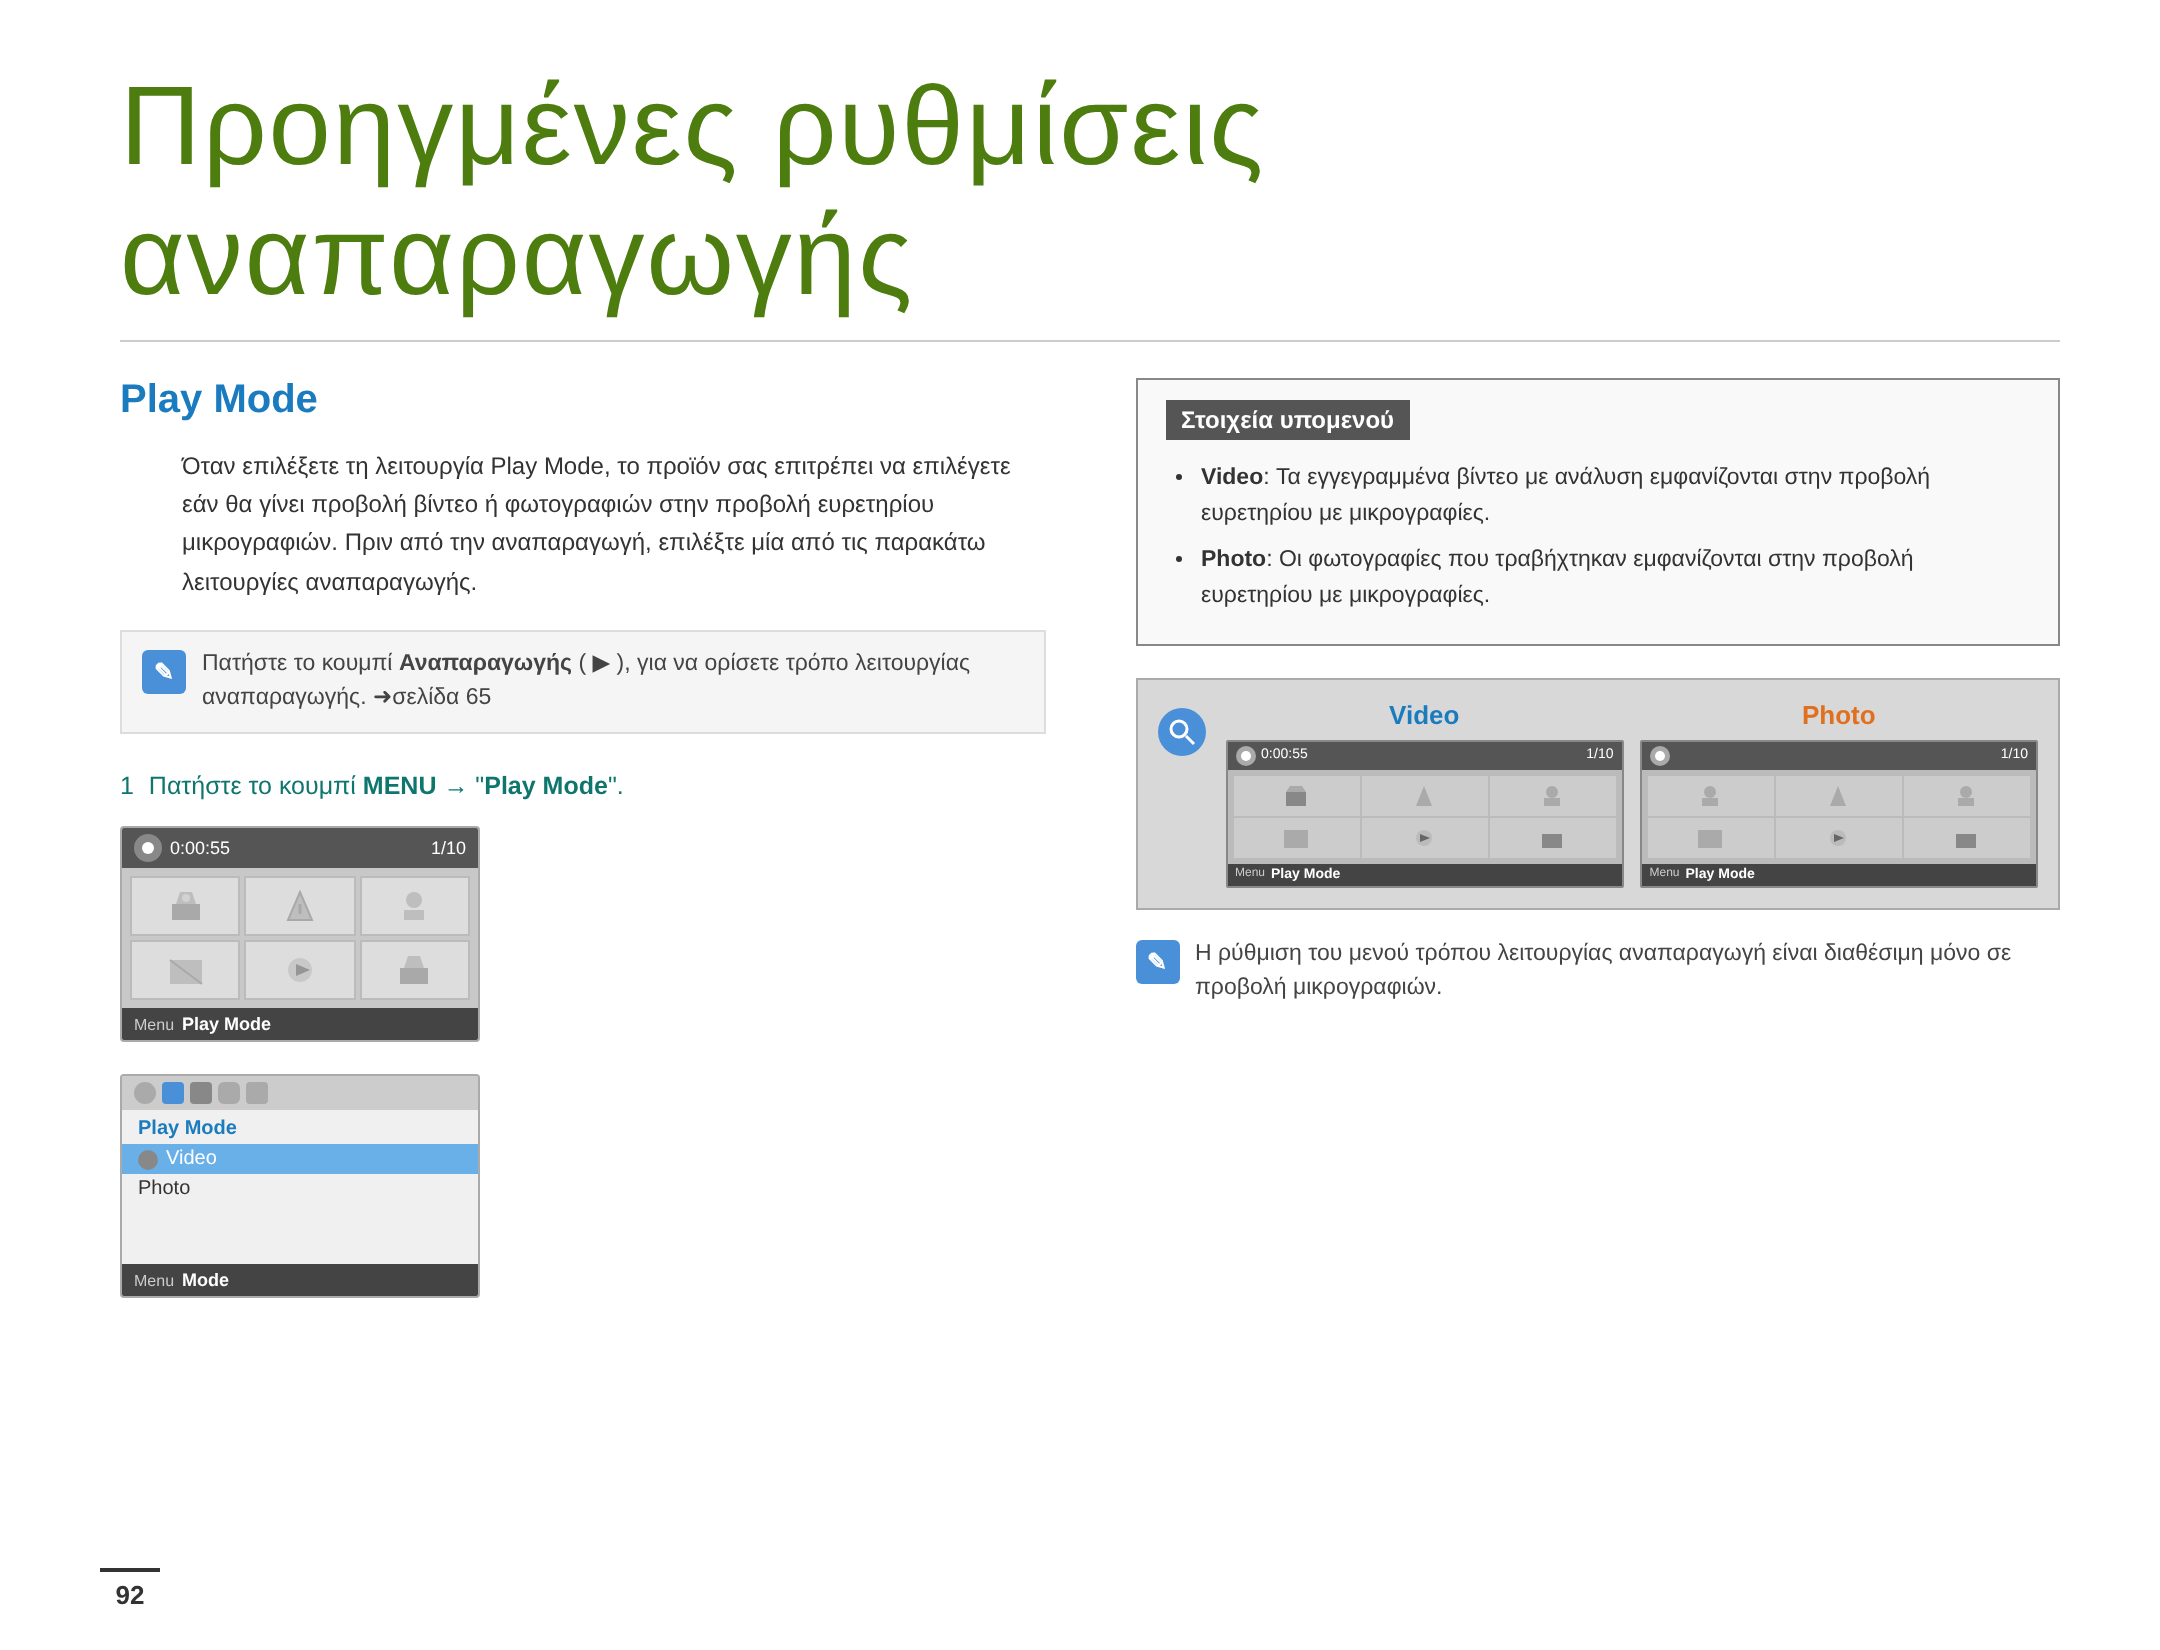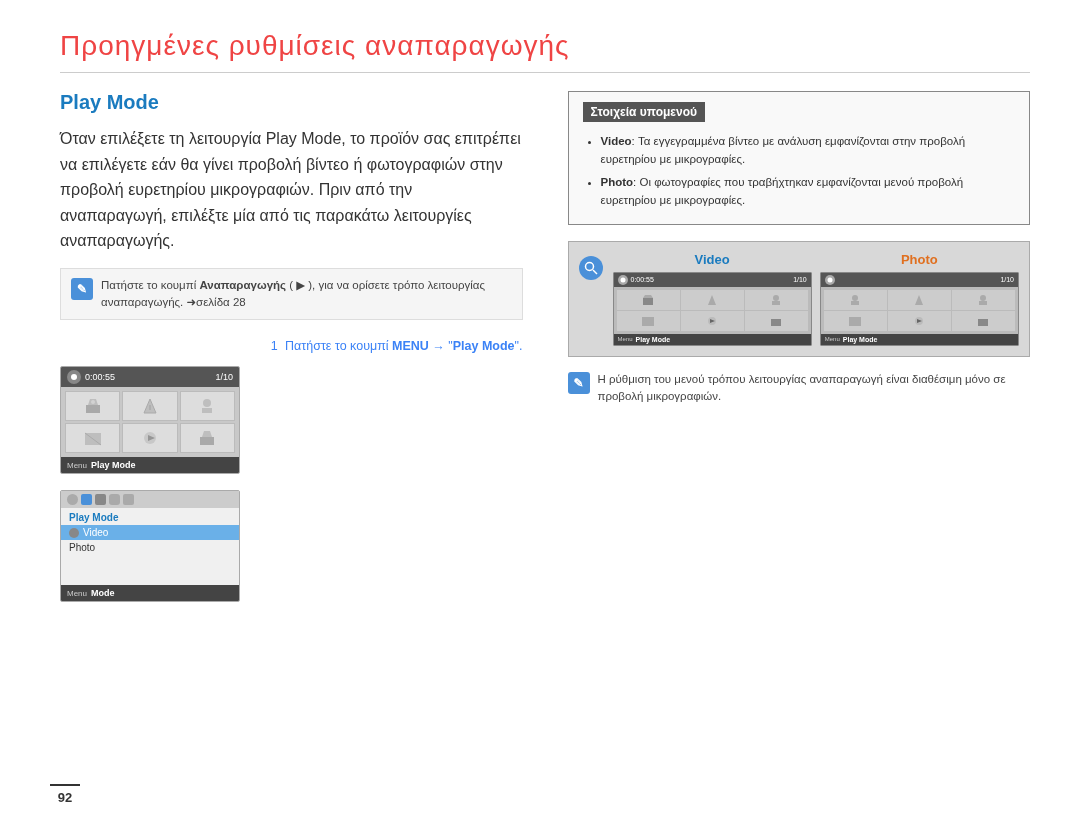--- a/index.html
+++ b/index.html
@@ -13,23 +13,23 @@
     }
 
     .page-container {
       padding: 30px 50px 30px 60px;
       display: flex;
       flex-direction: column;
       height: 100%;
     }
 
     .main-title {
-      font-size: 28px;
+      font-size: 56px;
       font-weight: 300;
-      color: #ef4444;
+      color: #4d7c0f;
       border-bottom: 1px solid #ccc;
       padding-bottom: 10px;
       margin-bottom: 18px;
       letter-spacing: 1px;
     }
 
     .content-area {
       display: flex;
       gap: 12px;
       flex: 1;
@@ -47,24 +47,25 @@
     }
 
     .section-title {
       font-size: 20px;
       color: #1a7bbf;
       font-weight: 600;
       margin-bottom: 12px;
     }
 
     .intro-text {
-      font-size: 16px;
+      font-size: 12px;
       color: #333;
       line-height: 1.6;
       margin-bottom: 14px;
+      margin-left: 31px;
     }
 
     .note-box {
       display: flex;
       align-items: flex-start;
       gap: 8px;
       background: #f5f5f5;
       border: 1px solid #ddd;
       padding: 8px 10px;
       margin-bottom: 16px;
@@ -93,24 +94,23 @@
       color: #444;
       line-height: 1.5;
     }
 
     .note-text b {
       font-weight: bold;
     }
 
     .step-text {
       font-size: 12.5px;
-      color: #3b82f6;
+      color: #0f766e;
       line-height: 1.6;
       margin-bottom: 10px;
-      text-align: right;
     }
 
     .step-num {
       margin-right: 4px;
     }
 
     .camera-screen {
       border: 1px solid #aaa;
       background: #e8e8e8;
       width: 180px;
@@ -454,21 +454,21 @@
     <div class="left-column">
       <div class="section-title">Play Mode</div>
 
       <p class="intro-text">Όταν επιλέξετε τη λειτουργία Play Mode, το προϊόν σας επιτρέπει να επιλέγετε εάν θα γίνει προβολή βίντεο ή φωτογραφιών στην προβολή ευρετηρίου μικρογραφιών. Πριν από την αναπαραγωγή, επιλέξτε μία από τις παρακάτω λειτουργίες αναπαραγωγής.</p>
 
       <div class="note-box">
         <div class="note-icon">
           <span class="note-icon-inner">✎</span>
         </div>
         <div class="note-text">
-          Πατήστε το κουμπί <b>Αναπαραγωγής</b> ( ▶ ), για να ορίσετε τρόπο λειτουργίας αναπαραγωγής. ➜<span>σελίδα 28</span>
+          Πατήστε το κουμπί <b>Αναπαραγωγής</b> ( ▶ ), για να ορίσετε τρόπο λειτουργίας αναπαραγωγής. ➜<span>σελίδα 65</span>
         </div>
       </div>
 
       <div class="step-container">
         <p class="step-text">
           <span class="step-num">1</span>
           Πατήστε το κουμπί <b>MENU</b> → "<b>Play Mode</b>".
         </p>
 
         <div class="camera-screen">
@@ -564,21 +564,21 @@
 
     <div class="right-column">
 
       <div class="submenu-box">
         <div class="submenu-title">Στοιχεία υπομενού</div>
         <ul class="submenu-list">
           <li>
             <b>Video</b>: <span>Τα εγγεγραμμένα βίντεο με ανάλυση εμφανίζονται στην προβολή ευρετηρίου με μικρογραφίες.</span>
           </li>
           <li>
-            <b>Photo</b>: <span>Οι φωτογραφίες που τραβήχτηκαν εμφανίζονται μενού προβολή ευρετηρίου με μικρογραφίες.</span>
+            <b>Photo</b>: <span>Οι φωτογραφίες που τραβήχτηκαν εμφανίζονται στην προβολή ευρετηρίου με μικρογραφίες.</span>
           </li>
         </ul>
       </div>
 
       <div class="preview-area">
         <div class="preview-search-icon">
           <svg width="14" height="14" viewBox="0 0 14 14">
             <circle cx="5.5" cy="5.5" r="4" stroke="white" stroke-width="1.5" fill="none"></circle>
             <line x1="9" y1="9" x2="13" y2="13" stroke="white" stroke-width="1.5"></line>
           </svg>

